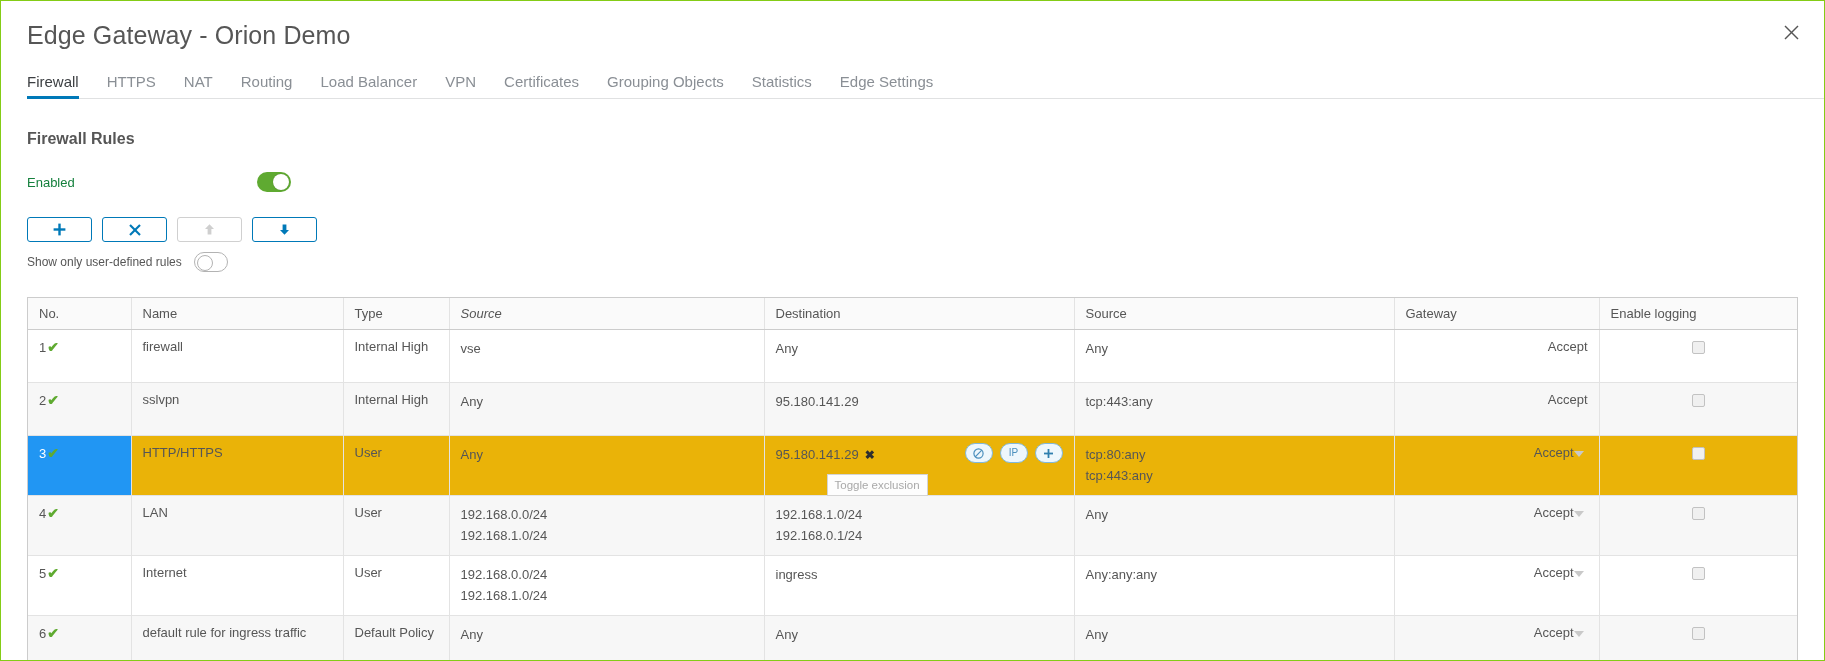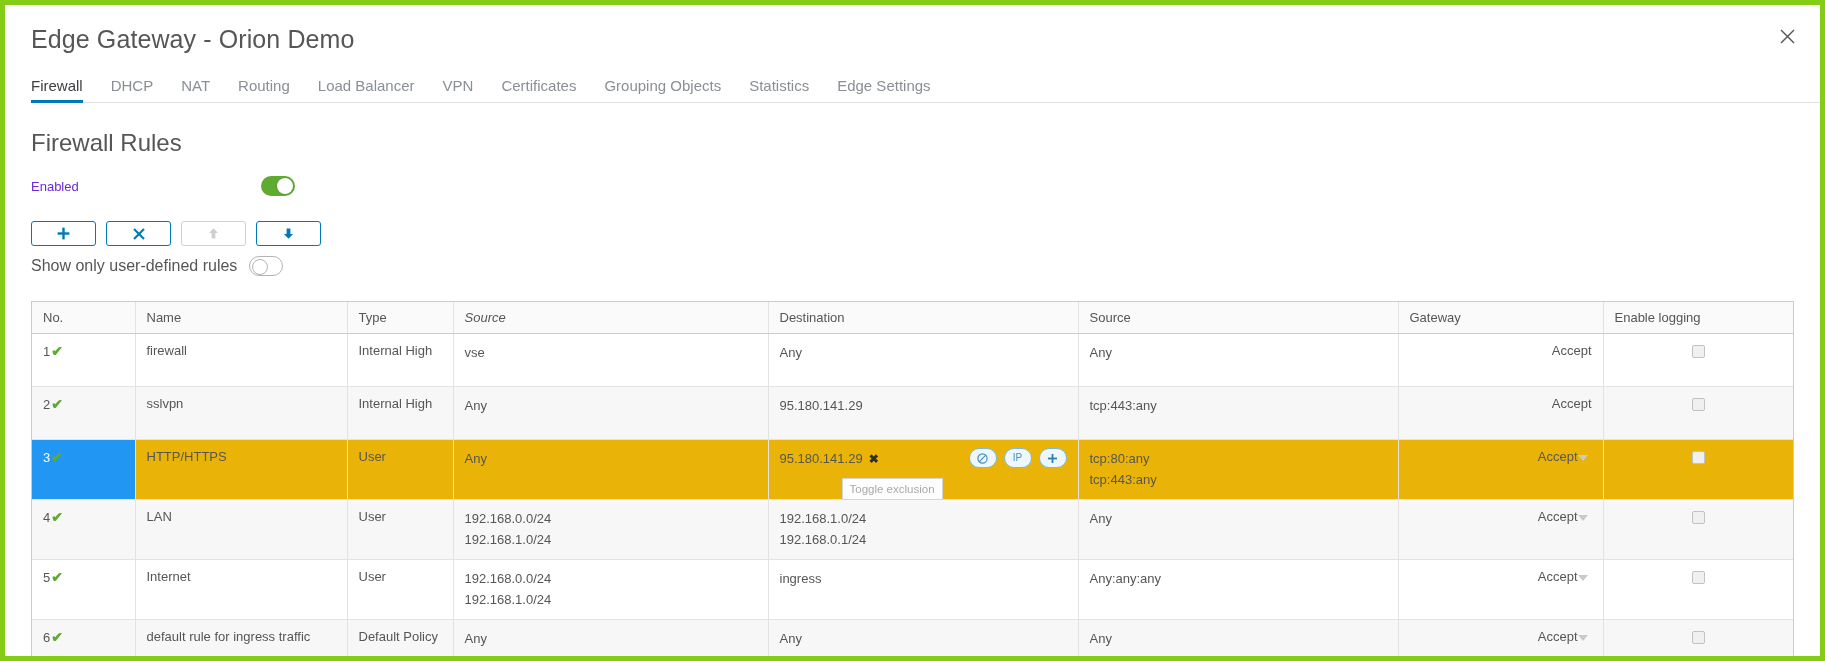--- a/index.html
+++ b/index.html
@@ -6,21 +6,21 @@
   html, body {
     margin: 0; padding: 0;
     background: #ffffff;
     font-family: "Liberation Sans", sans-serif;
   }
   #app {
     position: relative;
     width: 1825px;
     height: 661px;
     background: #ffffff;
-    border: 5px solid #84cc16;
+    border: 1px solid #84cc16;
     overflow: hidden;
   }
 
   
   .title-bar {
     position: relative;
     padding: 18px 26px 0 26px;
   }
   .window-title {
     font-size: 25px;
@@ -74,36 +74,36 @@
     height: 3px;
     background: #0079b8;
     z-index: 2;
   }
 
   
   .section {
     padding: 0 26px;
   }
   .section-title {
-    font-size: 24px;
-    font-weight: 400;
+    font-size: 16px;
+    font-weight: 700;
     color: #565656;
     margin: 26px 0 0 0;
     line-height: 28px;
   }
 
   .enabled-row {
     display: flex;
     align-items: center;
     margin-top: 18px;
     height: 22px;
   }
   .enabled-label {
     font-size: 13px;
-    color: #6d28d9;
+    color: #15803d;
     width: 230px;
   }
   .toggle {
     position: relative;
     width: 34px; height: 20px;
     border-radius: 11px;
     cursor: pointer;
     flex: none;
   }
   .toggle.on  { background: #5faa31; }
@@ -144,21 +144,21 @@
   .tb-btn svg { display: block; }
 
   .filter-row {
     display: flex;
     align-items: center;
     margin-top: 9px;
     height: 22px;
     gap: 12px;
   }
   .filter-label {
-    font-size: 16px;
+    font-size: 12px;
     color: #565656;
   }
 
   
   .table-wrap {
     margin-top: 24px;
     border: 1px solid #cccccc;
     border-bottom: 2px solid #bdbdbd;
   }
   table.rules {
@@ -216,21 +216,21 @@
     font-size: 14px;
     margin-left: 1px;
     font-weight: bold;
   }
   .val-line { display: block; line-height: 20px; }
   .val-line + .val-line { margin-top: 1px; }
 
   
   .dst-inner {
     display: flex;
-    align-items: center;
+    align-items: flex-start;
     justify-content: space-between;
     gap: 8px;
     position: relative;
   }
   .x-mark {
     font-size: 12px;
     color: #2f2f2f;
     font-weight: bold;
     margin-left: 6px;
   }
@@ -247,21 +247,21 @@
     background: #eef7fc;
     color: #4a8fbd;
     display: flex; align-items: center; justify-content: center;
     font-size: 10px;
     cursor: pointer;
     line-height: 1;
   }
   .pill svg { display: block; }
   .tooltip {
     position: absolute;
-    left: 62px; top: 29px;
+    left: 51px; top: 29px;
     background: #fdfdfd;
     border: 1px solid #d4d4d4;
     color: #a9a9a9;
     font-size: 11.5px;
     padding: 3px 7px;
     white-space: nowrap;
     z-index: 5;
     line-height: 14px;
   }
 
@@ -301,21 +301,21 @@
     <div class="close-btn">
       <svg width="15" height="15" viewBox="0 0 15 15" aria-hidden="true">
         <line x1="1" y1="1" x2="14" y2="14" stroke="#565656" stroke-width="1.4"></line>
         <line x1="14" y1="1" x2="1" y2="14" stroke="#565656" stroke-width="1.4"></line>
       </svg>
     </div>
   </div>
 
   <div class="tabs">
       <div class="tab active">Firewall</div>
-      <div class="tab">DHCP</div>
+      <div class="tab">HTTPS</div>
       <div class="tab">NAT</div>
       <div class="tab">Routing</div>
       <div class="tab">Load Balancer</div>
       <div class="tab">VPN</div>
       <div class="tab">Certificates</div>
       <div class="tab">Grouping Objects</div>
       <div class="tab">Statistics</div>
       <div class="tab">Edge Settings</div>
     </div>
 

